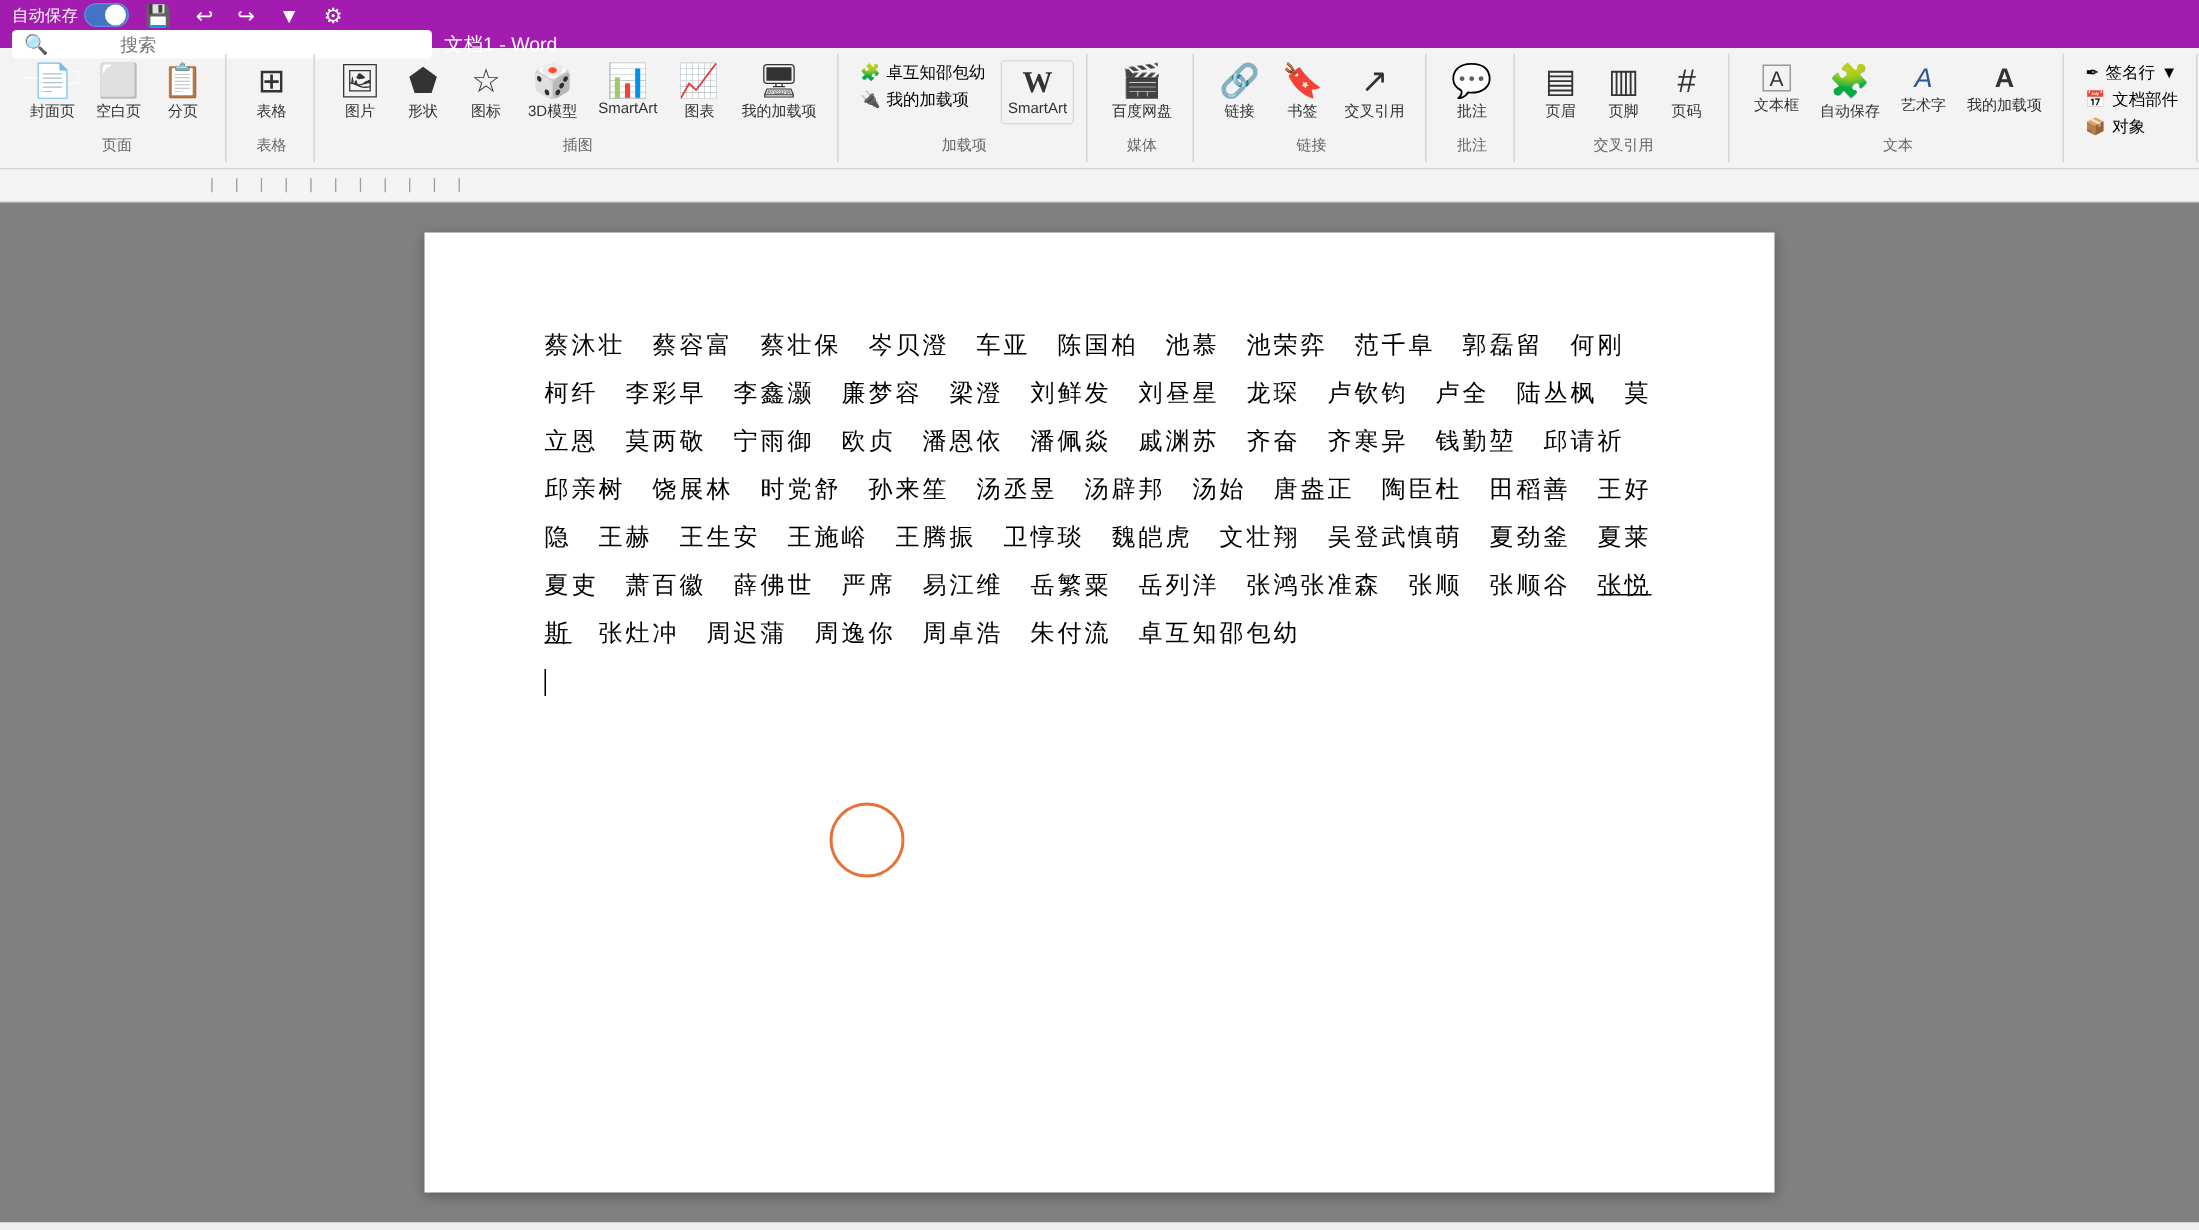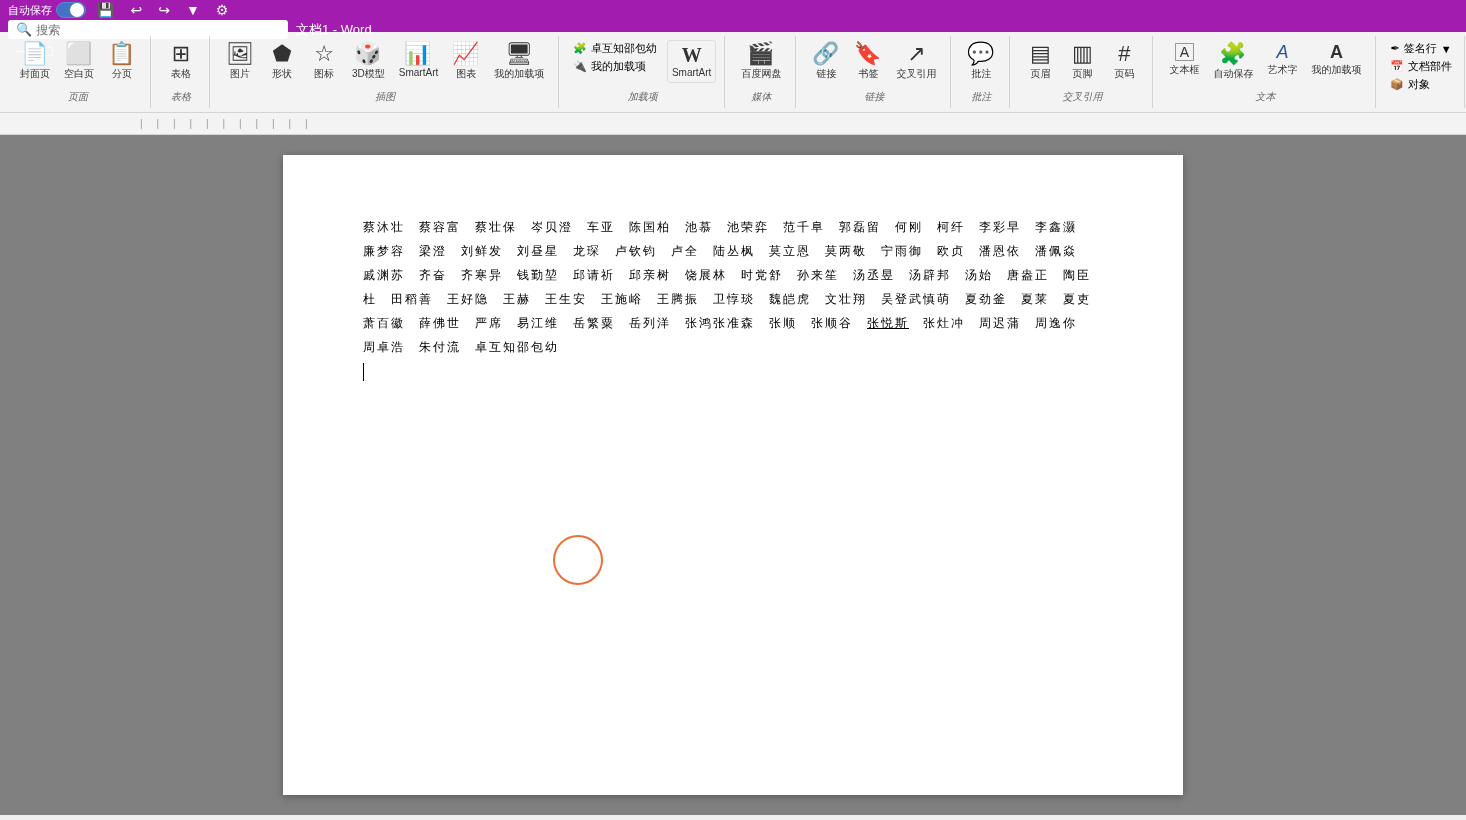--- a/index.html
+++ b/index.html
@@ -15,48 +15,48 @@
       color: white;
       flex-direction: column;
     }
     .title-bar-left { display: flex; align-items: center; gap: 6px; }
     .title-bar-center { display: flex; align-items: center; gap: 8px; font-size: 13px; }
     .autosave-area { display: flex; align-items: center; gap: 4px; font-size: 11px; }
     .autosave-toggle { background: #4472c4; border: 1px solid #5a8ad4; border-radius: 10px; width: 30px; height: 16px; display: flex; align-items: center; padding: 1px; cursor: pointer; }
     .autosave-toggle-thumb { width: 14px; height: 14px; background: white; border-radius: 50%; margin-left: auto; }
     .title-quick-btn { background: none; border: none; color: white; font-size: 14px; cursor: pointer; padding: 2px 5px; }
     .search-bar { background: white; border-radius: 3px; display: flex; align-items: center; padding: 2px 8px; gap: 4px; width: 280px; }
-    .search-bar input { border: none; outline: none; font-size: 12px; width: 100%; }
+    .search-bar input { border: none; outline: none; font-size: 12px; width: 100%; margin-left: 44px; }
     .window-controls { display: flex; gap: 2px; }
     .win-ctrl { background: none; border: none; color: white; font-size: 14px; cursor: pointer; padding: 4px 8px; }
 
     
     .ribbon { background: #f3f3f3; border-bottom: 1px solid #d4d4d4; }
     .ribbon-tabs { background: #2b579a; display: flex; padding: 0 8px; }
     .ribbon-tab { color: #cde; font-size: 12px; padding: 6px 14px; cursor: pointer; border: none; background: none; }
     .ribbon-tab.active { background: #f3f3f3; color: #333; border-radius: 3px 3px 0 0; }
 
     .ribbon-content { display: flex; align-items: stretch; padding: 4px 6px; gap: 2px; min-height: 80px; }
     .ribbon-group { display: flex; flex-direction: column; align-items: center; border-right: 1px solid #d4d4d4; padding: 4px 8px; min-width: fit-content; }
     .ribbon-group:last-child { border-right: none; }
     .ribbon-group-items { display: flex; align-items: flex-start; gap: 2px; flex: 1; }
-    .ribbon-group-label { font-size: 10px; color: #666; margin-top: 4px; text-align: center; font-style: italic; }
+    .ribbon-group-label { font-size: 10px; color: #666; margin-top: 4px; text-align: center; }
 
     .rb-btn { display: flex; flex-direction: column; align-items: center; cursor: pointer; padding: 3px 6px; border-radius: 3px; border: none; background: none; font-size: 10px; color: #333; min-width: 40px; }
     .rb-btn .icon { font-size: 22px; line-height: 1; margin-bottom: 2px; }
 
     .rb-col { display: flex; flex-direction: column; gap: 1px; }
     .addon-item { display: flex; align-items: center; gap: 4px; cursor: pointer; padding: 1px 4px; border-radius: 2px; font-size: 11px; }
     .sign-item { display: flex; align-items: center; gap: 4px; cursor: pointer; padding: 1px 4px; border-radius: 2px; font-size: 11px; }
 
     
     .doc-area { background: #808080; display: flex; justify-content: center; padding: 20px; min-height: calc(820px - 32px - 80px - 28px); overflow: auto; }
     .doc-page { background: white; width: 900px; min-height: 600px; padding: 60px 80px; box-shadow: 0 2px 8px rgba(0,0,0,0.3); position: relative; }
 
-    .doc-content { font-size: 12px; line-height: 2; color: #000; font-family: "SimSun", "Microsoft YaHei", sans-serif; letter-spacing: 2px; }
+    .doc-content { font-size: 16px; line-height: 2; color: #000; font-family: "SimSun", "Microsoft YaHei", sans-serif; letter-spacing: 2px; }
 
     .cursor-line { display: inline-block; width: 1px; height: 18px; background: #000; vertical-align: middle; animation: blink 1s step-end infinite; }
     @keyframes blink { 50% { opacity: 0; } }
 
     .highlight-circle {
       position: absolute;
       width: 50px;
       height: 50px;
       border: 2px solid #e8713a;
       border-radius: 50%;

